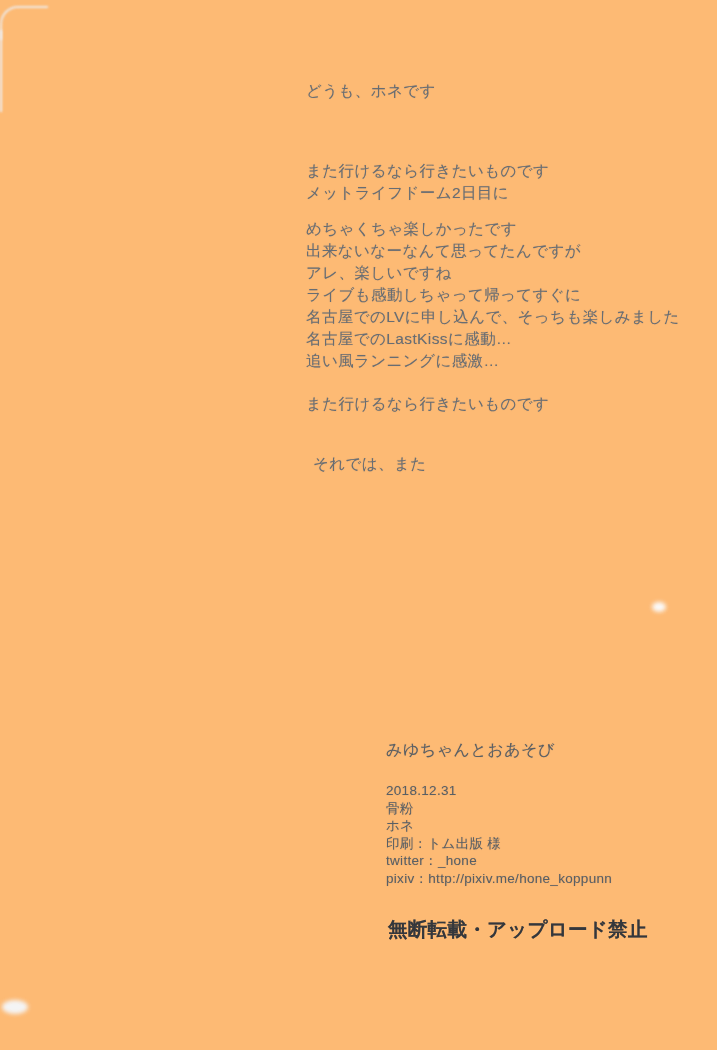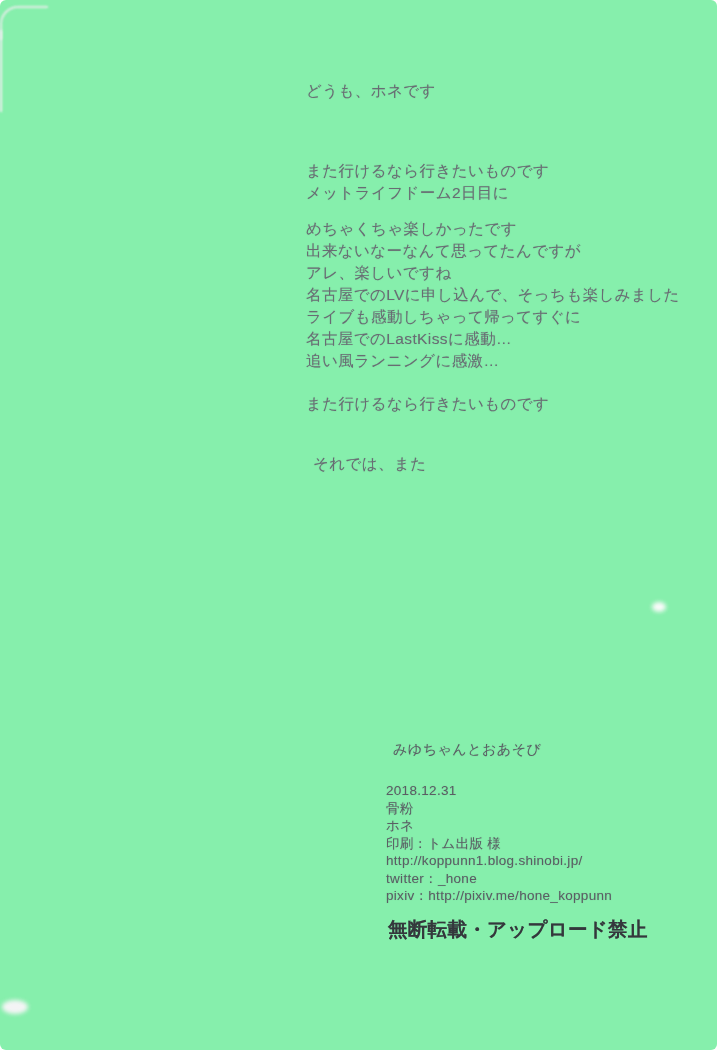--- a/index.html
+++ b/index.html
@@ -1,22 +1,21 @@
 <!DOCTYPE html>
 <html><head>
 <meta charset="utf-8">
 <style>
   html,body{margin:0;padding:0;background:#ffffff;}
   .page{
     position:relative;
     width:717px;height:1050px;
-    background:#86efac;
+    background:#fdba74;
     overflow:hidden;
     font-family:"Liberation Sans","DejaVu Sans",sans-serif;
-    border-radius:6px;
   }
   
   .artifact{position:absolute;pointer-events:none;}
   .artifact-corner-arc{
     left:0;top:6px;width:46px;height:32px;
     border-top:2px solid #ececee;border-left:2px solid #ececee;
     border-top-left-radius:18px;filter:blur(1px);opacity:.9;
   }
   .artifact-corner-line{
     left:0;top:30px;width:2px;height:82px;background:#efeff1;filter:blur(1px);
@@ -38,22 +37,22 @@
     text-shadow:0 0 1px rgba(104,109,115,.35);
   }
   .b-greeting{top:80px;}
   .b-live{top:160px;}
   .b-impressions{top:218px;}
   .b-wish{top:393px;}
   .b-closing{top:453px;margin-left:7px;}
   
   .colophon-title{
     left:386px;top:741px;
-    font-size:14px;line-height:17px;letter-spacing:.5px;
-    color:#5a5f64;text-shadow:0 0 1px rgba(90,95,100,.35);margin-left:7px;
+    font-size:16px;line-height:17px;letter-spacing:.5px;
+    color:#5a5f64;text-shadow:0 0 1px rgba(90,95,100,.35);
   }
   .colophon-info{
     left:386px;top:774px;
     font-size:13.5px;line-height:17.5px;letter-spacing:.3px;
     color:#5a5f64;text-shadow:0 0 1px rgba(90,95,100,.35);margin-top:8px;
   }
   
   .warning{
     left:388px;top:916px;
     font-size:19.5px;line-height:27px;letter-spacing:.3px;
@@ -79,42 +78,41 @@
 
   <div class="block body-text b-live">
     <div class="line">また行けるなら行きたいものです</div>
     <div class="line">メットライフドーム2日目に</div>
   </div>
 
   <div class="block body-text b-impressions">
     <div class="line">めちゃくちゃ楽しかったです</div>
     <div class="line">出来ないなーなんて思ってたんですが</div>
     <div class="line">アレ、楽しいですね</div>
+    <div class="line">ライブも感動しちゃって帰ってすぐに</div>
     <div class="line">名古屋でのLVに申し込んで、そっちも楽しみました</div>
-    <div class="line">ライブも感動しちゃって帰ってすぐに</div>
     <div class="line">名古屋でのLastKissに感動…</div>
     <div class="line">追い風ランニングに感激…</div>
   </div>
 
   <div class="block body-text b-wish">
     <div class="line">また行けるなら行きたいものです</div>
   </div>
 
   <div class="block body-text b-closing">
     <div class="line">それでは、また</div>
   </div>
 
   <div class="block colophon-title">みゆちゃんとおあそび</div>
 
   <div class="block colophon-info">
     <div class="line">2018.12.31</div>
     <div class="line">骨粉</div>
     <div class="line">ホネ</div>
     <div class="line">印刷：トム出版 様</div>
-    <div class="line">http://koppunn1.blog.shinobi.jp/</div>
     <div class="line">twitter：_hone</div>
     <div class="line">pixiv：http://pixiv.me/hone_koppunn</div>
   </div>
 
   <div class="block warning">
     <div class="line">無断転載・アップロード禁止</div>
   </div>
 
 </div>
 

